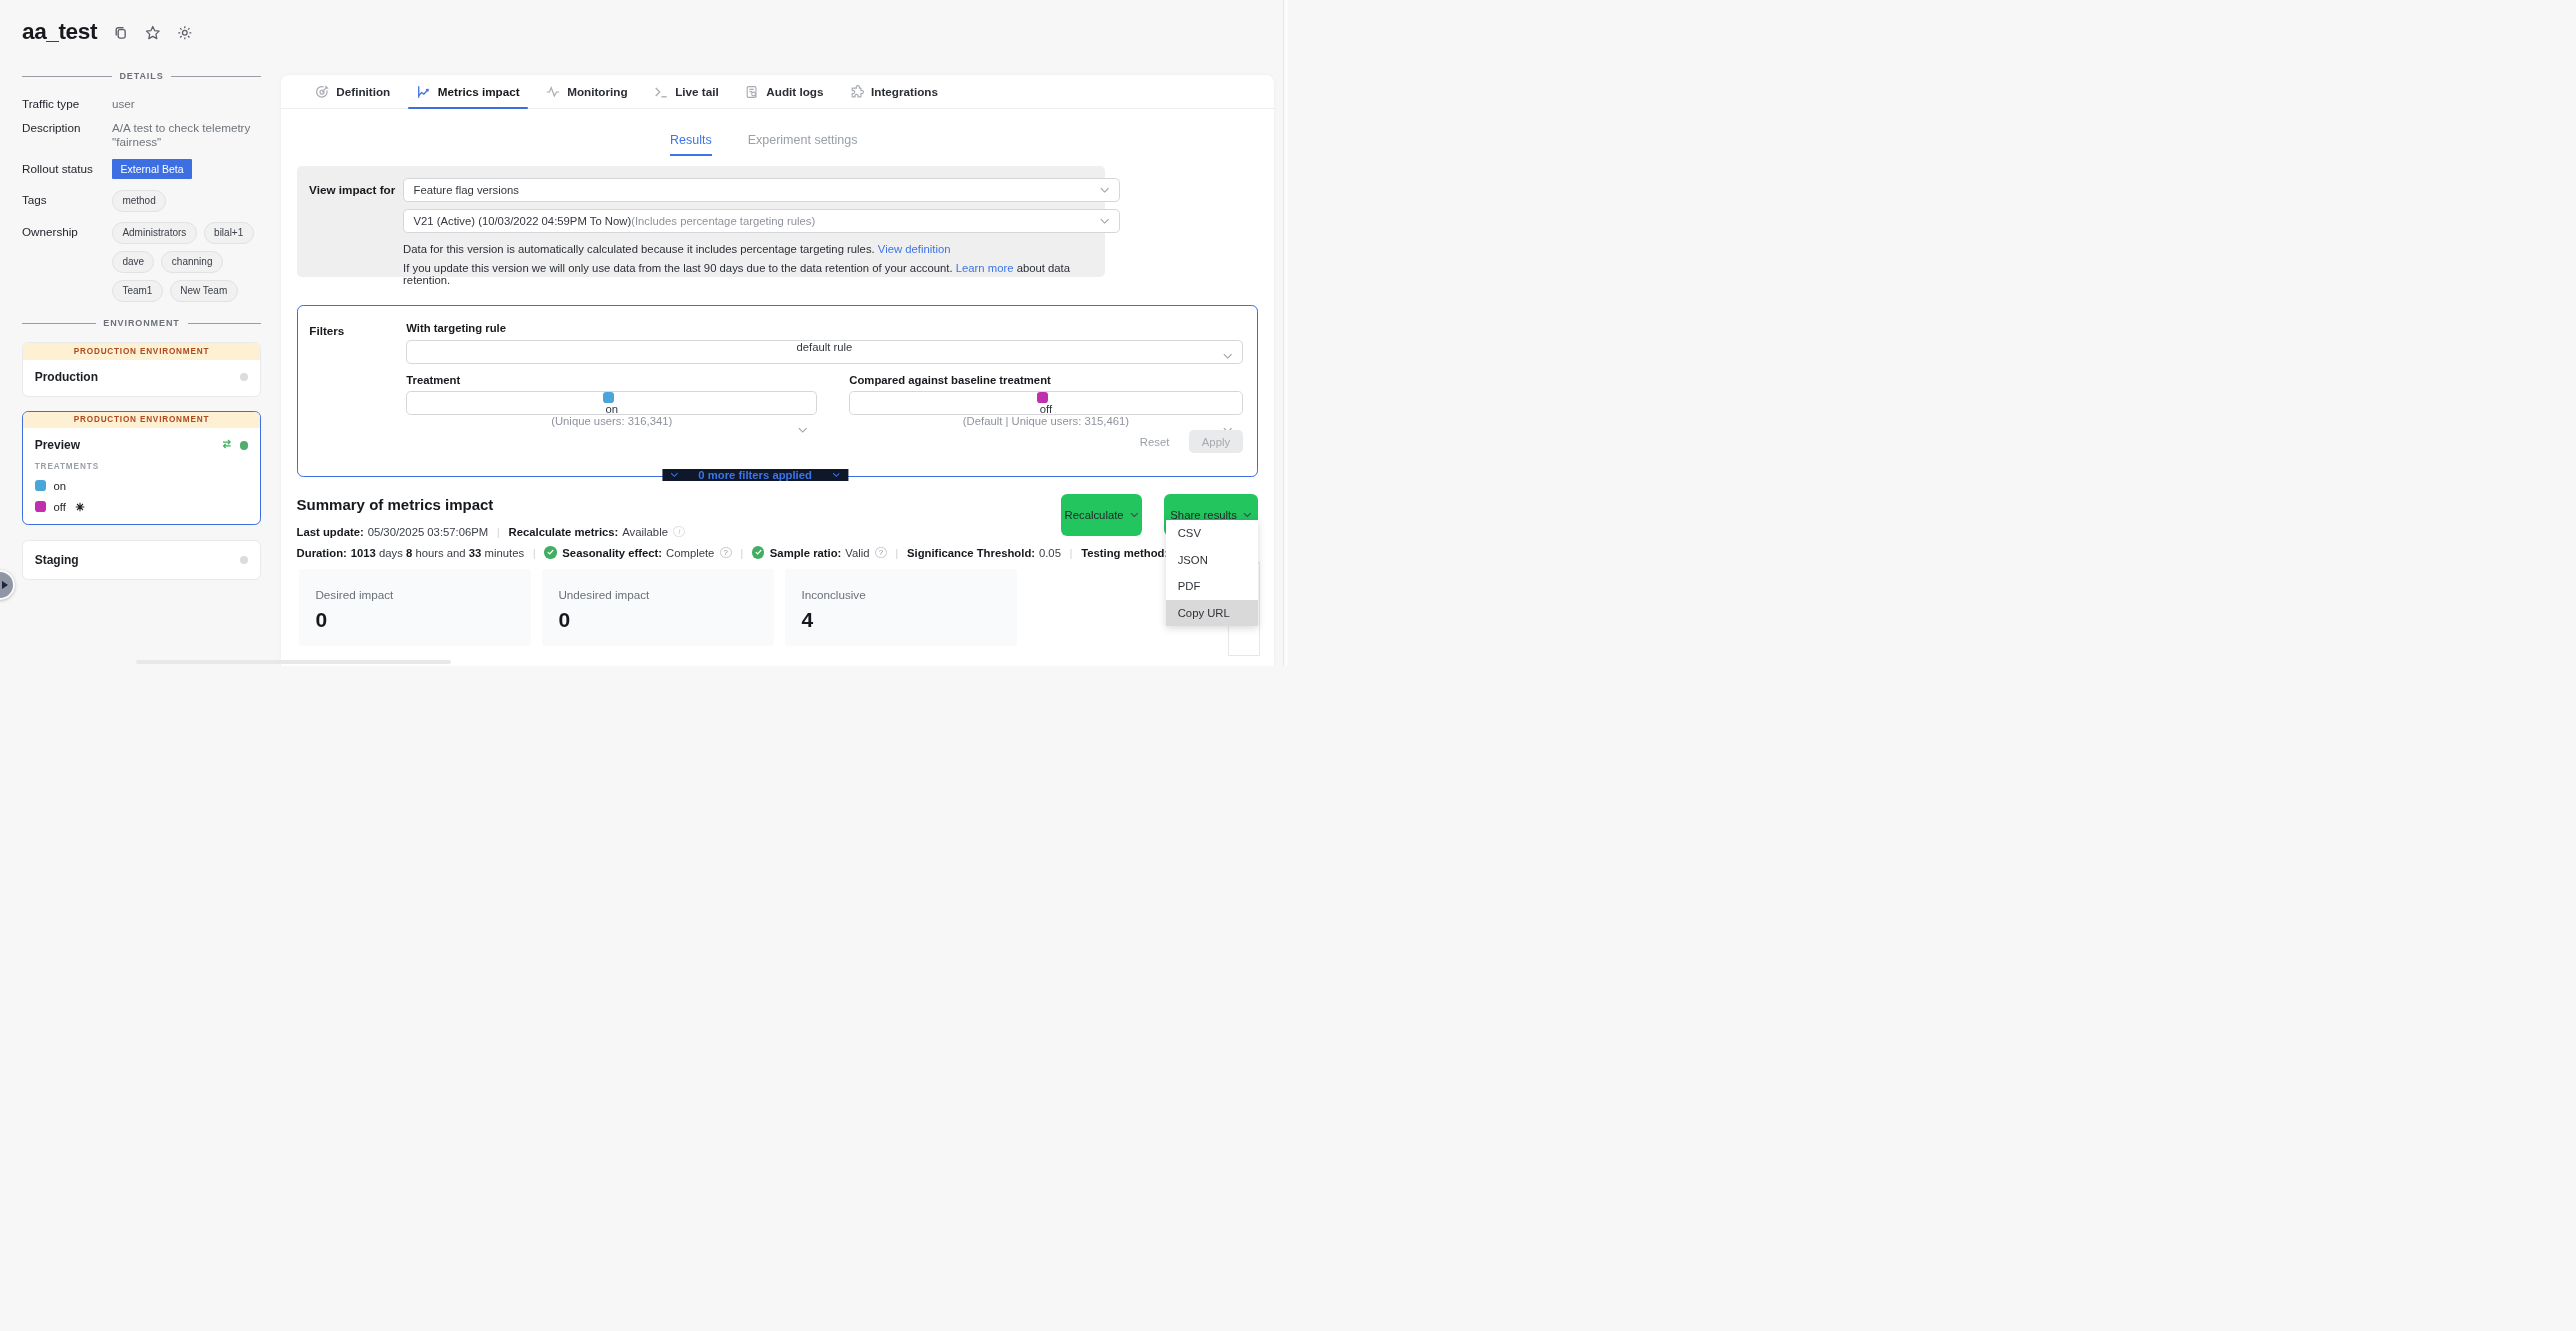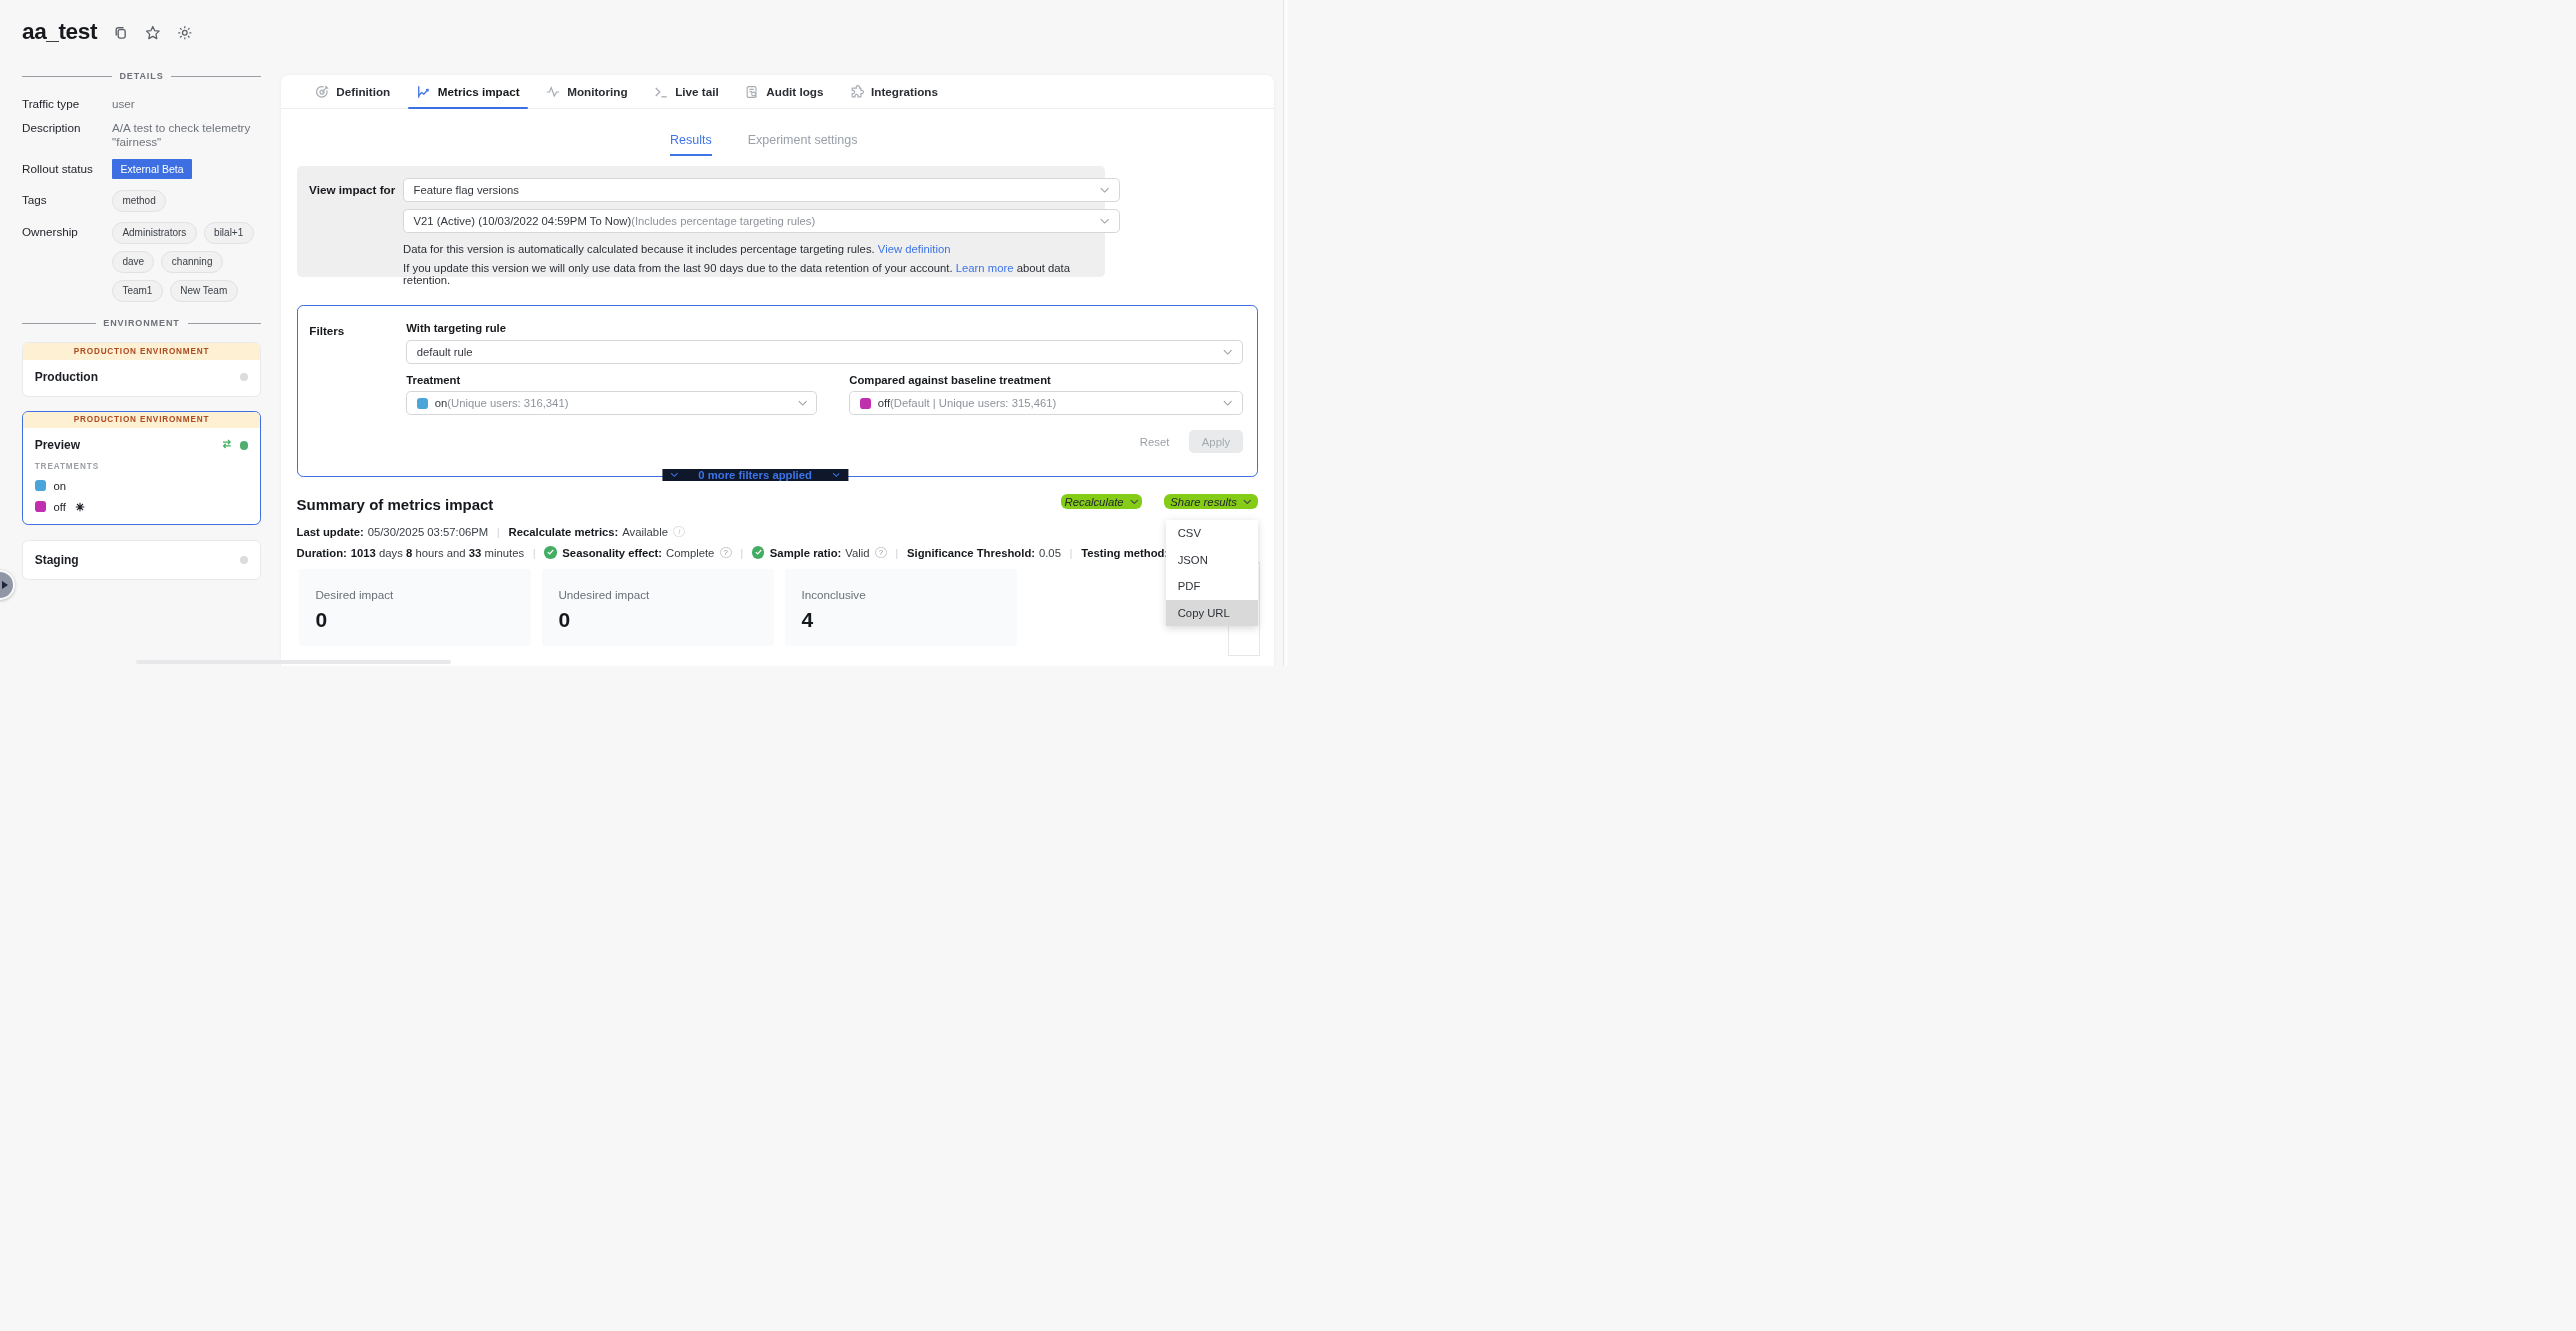--- a/index.html
+++ b/index.html
@@ -74,32 +74,32 @@
   .impact-right .select { width:717px; }
   .impact-right .select + .select { margin-top:7.8px; }
   .note { font-size:11.3px; color:#2b2f35; margin-top:10px; }
   .note:last-child { margin-top:6.2px; }
   .link { color:var(--link); cursor:pointer; }
 
   .filters-panel { position:absolute; left:15.6px; top:230px; width:961px; height:172px; border:1.2px solid var(--accent); border-radius:6.2px; background:#fff; padding:16.4px 14px 0 11.7px; display:flex; }
   .filters-label { width:97px; flex:none; font-size:11.7px; font-weight:bold; color:#17191d; padding-top:1.6px; }
   .filters-form { flex:1; }
   .field-label { font-size:11.3px; font-weight:bold; color:#17191d; }
-  .filters-form .select { margin-top:5.5px; }
+  .filters-form .select { margin-top:5.5px;flex-direction:column; }
   .filters-cols { display:flex; gap:32px; margin-top:10px; }
   .fcol1 { width:411px; flex:none; }
   .fcol2 { flex:1; }
   .filters-actions { display:flex; justify-content:flex-end; align-items:center; gap:20px; margin-top:15px; }
   .reset-btn { font-size:11.3px; color:#9aa0a8; background:none; border:none; cursor:pointer; font-family:inherit; }
   .apply-btn { font-size:11.3px; color:#a6aaaf; background:#e9eaeb; border:none; border-radius:4.7px; padding:5.5px 12.5px; cursor:pointer; font-family:inherit; }
   .more-filters { position:absolute; left:50%; transform:translateX(-62%); top:394px; background:#0f172a; padding:0 8.6px; display:flex; align-items:center; gap:20px; color:var(--link); font-size:11.3px; font-weight:600; cursor:pointer; z-index:3; }
   .more-filters .chev { display:flex; color:var(--link); }
 
   .summary-head { position:absolute; left:15.6px; top:421px; font-size:15px; font-weight:bold; color:#15181d; }
-  .toolbar-btn { position:absolute; top:419px; height:15px; background:#84cc16; border:none; border-radius:6.2px; font-family:inherit; font-size:11.3px; color:#24272c; display:flex; align-items:center; justify-content:center; gap:6.2px; cursor:pointer;font-style:italic; }
+  .toolbar-btn { position:absolute; top:419px; height:42px; background:#22c55e; border:none; border-radius:6.2px; font-family:inherit; font-size:11.3px; color:#24272c; display:flex; align-items:center; justify-content:center; gap:6.2px; cursor:pointer; }
   .btn-recalc { left:780px; width:81px; }
   .btn-share { left:883px; width:94px; }
   .toolbar-btn .chev { display:flex; color:#43464c; }
 
   .status-line { position:absolute; left:15.6px; right:6.2px; display:flex; align-items:center; font-size:11.3px; color:#3c4046; white-space:nowrap; overflow:hidden; }
   .status1 { top:450px; }
   .status2 { top:471px; }
   .status-line b { color:#15181d; margin-right:3.9px; }
   .sep { color:#d2d4d8; margin:0 8.6px; font-size:11.7px; }
   .check-circle { width:12.5px; height:12.5px; border-radius:50%; background:var(--green); display:inline-flex; align-items:center; justify-content:center; margin-right:5.5px; flex:none; }

